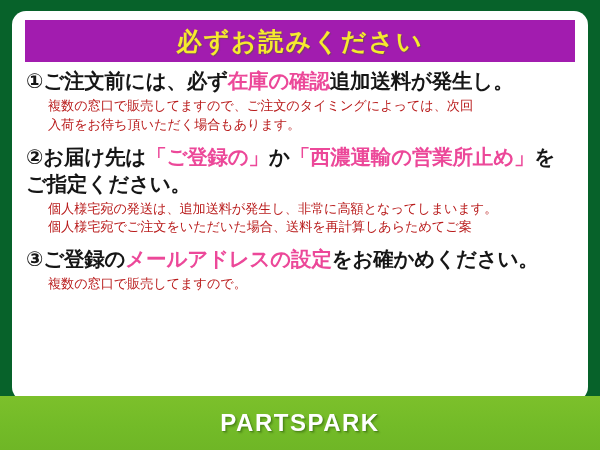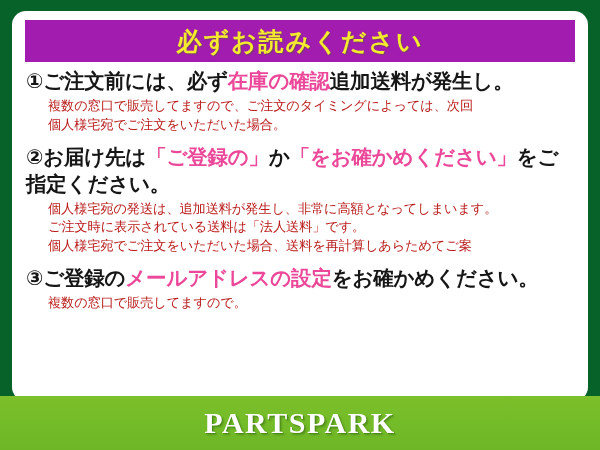--- a/index.html
+++ b/index.html
@@ -37,23 +37,23 @@
     left: 0;
     bottom: 0;
     width: 600px;
     height: 54px;
     background: linear-gradient(180deg, #7cc02b 0%, #73bb28 55%, #6fb626 100%);
     display: flex;
     align-items: center;
     justify-content: center;
   }
   .brand-text {
-    font-family: Liberation Serif, serif;
+    font-family: Liberation Sans, sans-serif;
     font-weight: bold;
-    font-size: 30px;
+    font-size: 24px;
     letter-spacing: 1.5px;
     color: #ffffff;
     text-shadow: 1px 1px 0 #4e8c19, 2px 2px 2px rgba(40,80,10,0.35);
   }
 
   
   .card {
     position: absolute;
     left: 12px;
     top: 11px;
@@ -133,31 +133,30 @@
     <div class="title-band">
       <span class="title-text">必ずお読みください</span>
     </div>
 
     <div class="items">
 
       <div class="item">
         <div class="item-heading"><span>①</span><span>ご注文前には、必ず</span><span class="hl">在庫の確認</span><span>追加送料が発生し。</span></div>
         <div class="item-sub">
           <p>複数の窓口で販売してますので、ご注文のタイミングによっては、次回</p>
-          <p>個人様宅宛でご注文をいただいた場合。</p>
+          <p>入荷をお待ち頂いただく場合もあります。</p>
         </div>
       </div>
 
       <div class="spacer-1"></div>
 
       <div class="item">
-        <div class="item-heading wrap"><span>②</span><span>お届け先は</span><span class="hl">「ご登録の」</span><span>か</span><span class="hl">「をお確かめください」</span><span>をご指定ください。</span></div>
+        <div class="item-heading wrap"><span>②</span><span>お届け先は</span><span class="hl">「ご登録の」</span><span>か</span><span class="hl">「西濃運輸の営業所止め」</span><span>をご指定ください。</span></div>
         <div class="item-sub">
           <p>個人様宅宛の発送は、追加送料が発生し、非常に高額となってしまいます。</p>
-          <p>ご注文時に表示されている送料は「法人送料」です。</p>
           <p>個人様宅宛でご注文をいただいた場合、送料を再計算しあらためてご案</p>
         </div>
       </div>
 
       <div class="spacer-2"></div>
 
       <div class="item">
         <div class="item-heading"><span>③</span><span>ご登録の</span><span class="hl">メールアドレスの設定</span><span>をお確かめください。</span></div>
         <div class="item-sub">
           <p>複数の窓口で販売してますので。</p>

